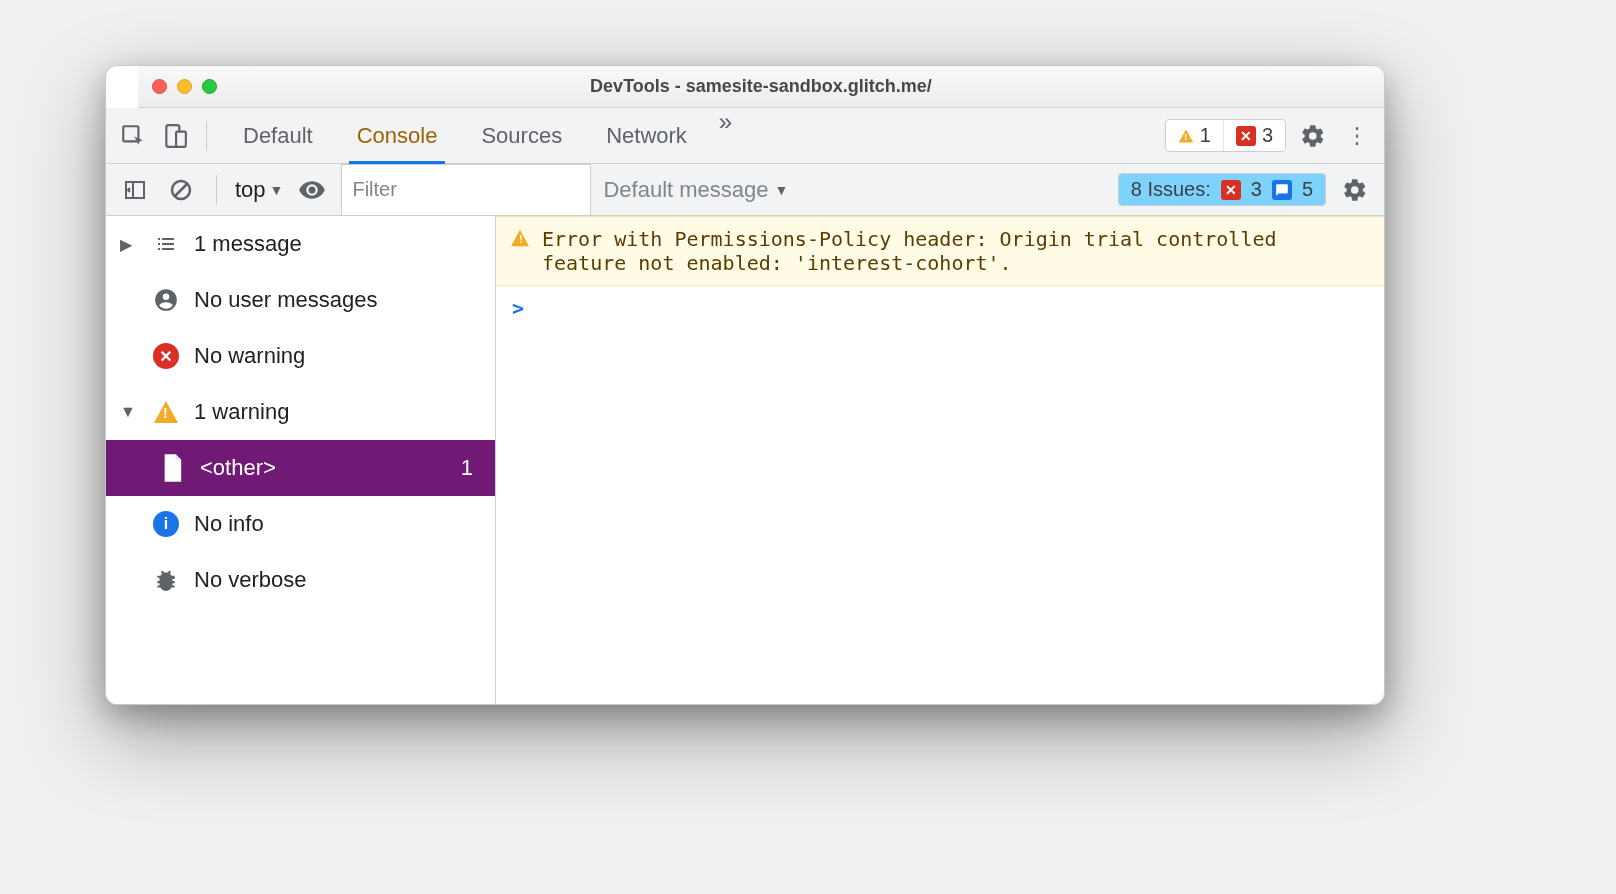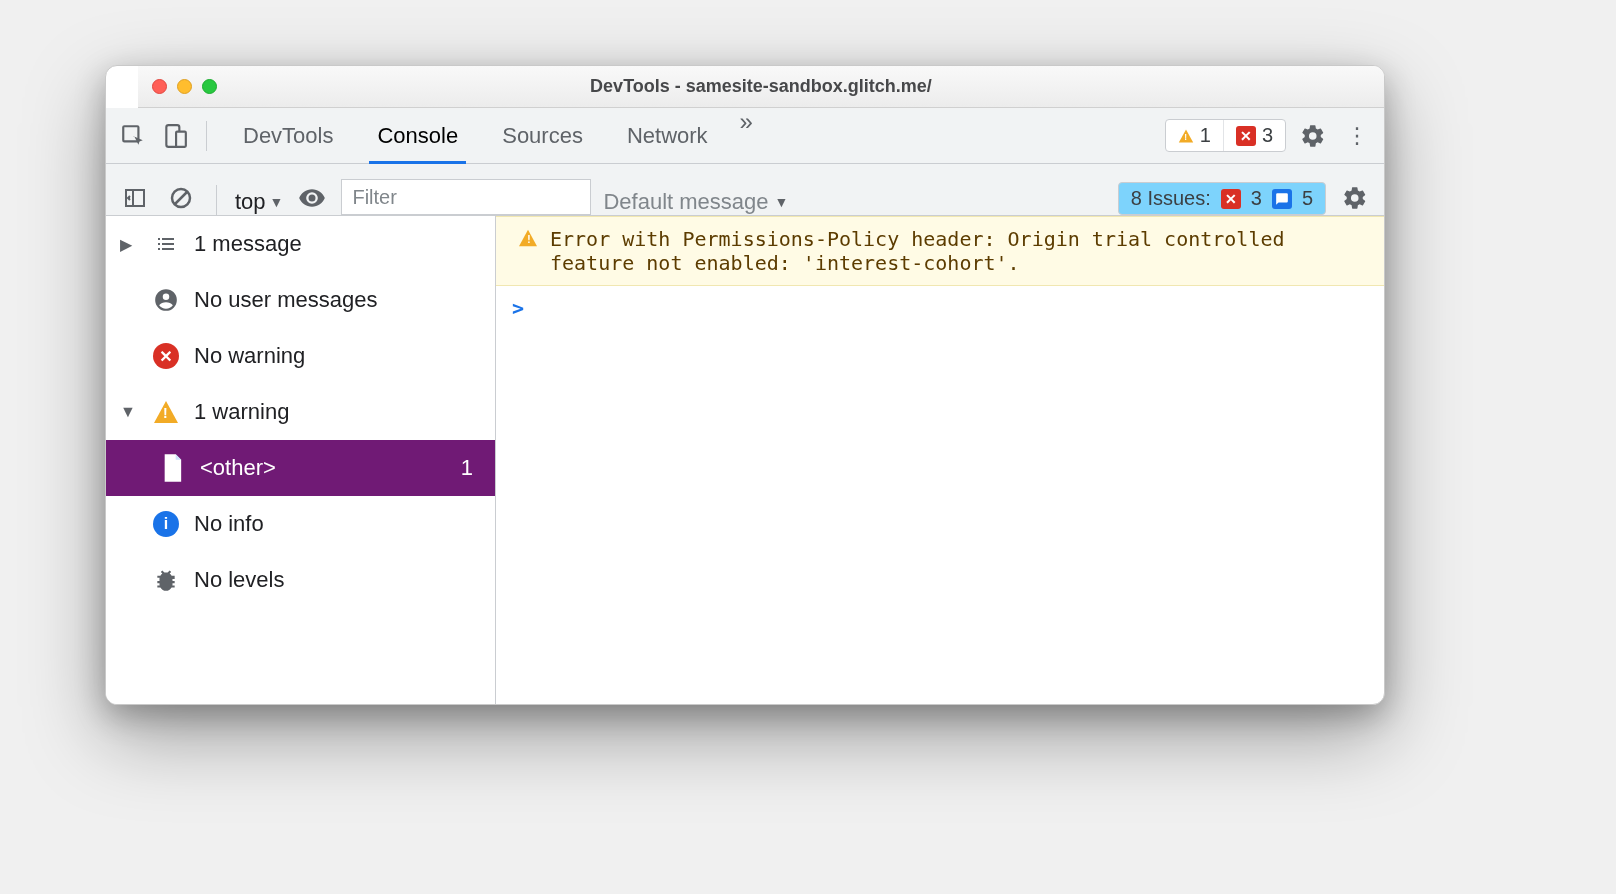--- a/index.html
+++ b/index.html
@@ -68,21 +68,21 @@
   .vdiv { width: 1px; height: 30px; background: #cacdd1; margin: 0 6px;}
   .tabs { display: flex; align-items: stretch; height: 56px; }
   .tab {
     padding: 0 22px;
     display: flex; align-items: center;
     font-size: 22px;
     color: #5f6368;
     cursor: pointer;
     position: relative;
   }
-  .tab.active { color: #000000; }
+  .tab.active { color: #a16207; }
   .tab.active::after {
     content:"";
     position:absolute;
     left: 14px; right:14px; bottom:0;
     height: 3px;
     background: #1a73e8;
   }
   .tab-more { font-size: 24px; color:#5f6368; padding: 0 10px; cursor:pointer;}
   .tabbar-right { margin-left: auto; display:flex; align-items:center; gap:10px;}
   .badge-group {
@@ -105,31 +105,31 @@
   }
   .sqicon.err { background:#d93025;}
   .sqicon.msg { background:#1a73e8;}
   .gear { color:#5f6368;}
   .dots { color:#5f6368; font-size:22px;}
   
   .contoolbar {
     height: 52px;
     background:#f1f3f4;
     border-bottom:1px solid #cacdd1;
-    display:flex; align-items:flex-end;
+    display:flex; align-items:center;
     padding: 0 12px;
     gap: 12px;
   }
   .select-ctx {
     display:flex; align-items:center; gap:4px;
     font-size: 22px; color:#202124; cursor:pointer;
   }
   .tri { font-size:14px; color:#5f6368;}
   .filter-input {
-    width: 250px; height: 36px;
+    width: 250px; height: 52px;
     border:1px solid #cacdd1;
     background:#fff;
     font-size:20px;
     padding: 4px 10px;
     color:#3c4043;
   }
   .filter-input::placeholder { color:#80868b;}
   .levels {
     display:flex; align-items:center; gap:6px;
     font-size:22px; color:#80868b; cursor:pointer;
@@ -193,21 +193,21 @@
     font-family: Menlo, Consolas, monospace;
     font-size: 20px;
     overflow:auto;
   }
   .warnrow {
     background:#fffbe5;
     border-top:1px solid #f1e7b1;
     border-bottom:1px solid #f1e7b1;
     color:#5c3c00;
     display:flex; gap:10px;
-    padding: 10px 20px;
+    padding: 10px 12px;
   }
   .prompt {
     color:#1a73e8; font-weight:bold; padding:10px 16px;
   }
   svg { display:block;}
 </style>
 </head>
 <body>
 
 <div class="window">
@@ -229,21 +229,21 @@
         </svg>
     </div>
     <div class="iconbtn">
       <svg width="26" height="26" viewBox="0 0 24 24" fill="none" stroke="#5f6368" stroke-width="2">
           <rect x="4" y="2" width="12" height="20" rx="2"></rect>
           <rect x="13" y="8" width="9" height="14" rx="1" fill="#f1f3f4"></rect>
         </svg>
     </div>
     <div class="vdiv"></div>
     <div class="tabs">
-      <div class="tab">DevTools</div>
+      <div class="tab">Default</div>
       <div class="tab active">Console</div>
       <div class="tab">Sources</div>
       <div class="tab">Network</div>
       <div class="tab-more">»</div>
     </div>
     <div class="tabbar-right">
       <div class="badge-group">
         <div class="badge">
           <span class="tri-warn" style="transform:scale(0.6);margin:-6px -4px;"></span>
           <span>1</span>
@@ -361,21 +361,21 @@
           </span>
         <span class="label">No info</span>
       </div>
       <div class="srow">
         <span class="arrow"></span>
         <span class="ico ico-bug">
           <svg width="26" height="26" viewBox="0 0 24 24" fill="#5f6368">
               <path d="M20 8h-2.81a6 6 0 0 0-1.82-1.96l1.45-1.45-1.41-1.41-1.93 1.93A6 6 0 0 0 12 5a6 6 0 0 0-1.48.19L8.59 3.18 7.18 4.59l1.45 1.45A6 6 0 0 0 6.81 8H4v2h2.09A6 6 0 0 0 6 12v1H4v2h2v1a6 6 0 0 0 .09 1H4v2h2.81a6 6 0 0 0 10.38 0H20v-2h-2.09A6 6 0 0 0 18 16v-1h2v-2h-2v-1a6 6 0 0 0-.09-1H20z"></path>
             </svg>
         </span>
-        <span class="label">No levels</span>
+        <span class="label">No verbose</span>
       </div>
     </div>
 
     <div class="console">
       <div class="warnrow">
         <span><span class="tri-warn" style="transform:scale(0.75);display:inline-block;"></span></span>
         <span>Error with Permissions-Policy header: Origin trial controlled feature not enabled: 'interest-cohort'.</span>
       </div>
       <div class="prompt">
         <span>&gt;</span>

